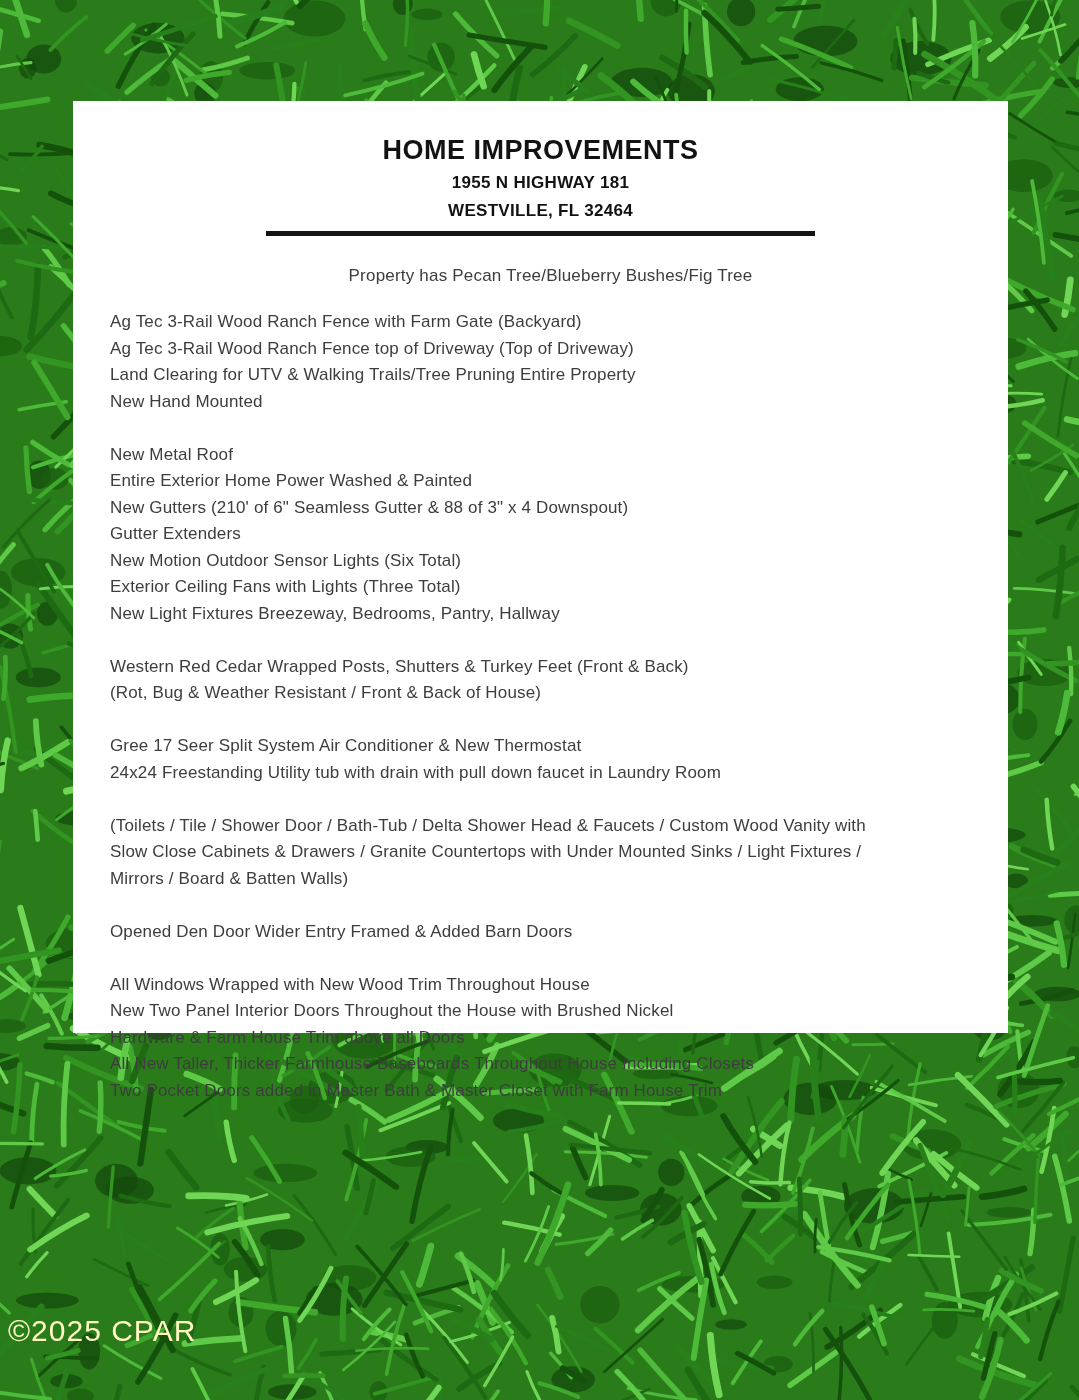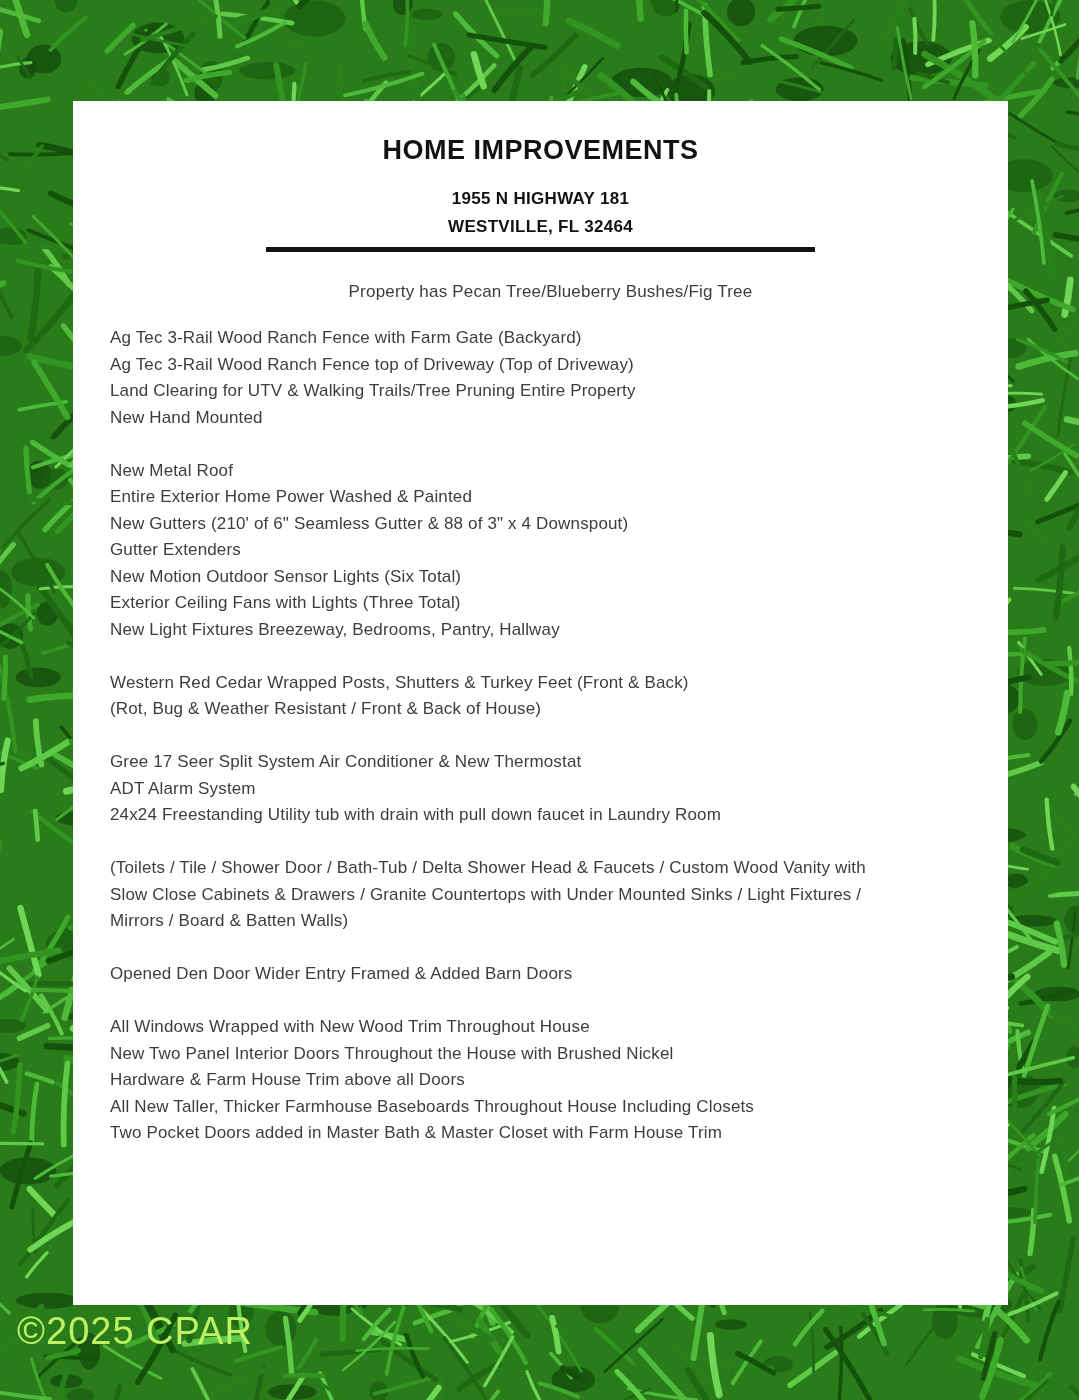--- a/index.html
+++ b/index.html
@@ -20,42 +20,42 @@
     top: 0;
     width: 1079px;
     height: 1400px;
     display: block;
   }
   .sheet {
     position: absolute;
     left: 73px;
     top: 101px;
     width: 935px;
-    height: 1204px;
+    height: 932px;
     background: #ffffff;
     text-align: center;
     box-sizing: border-box;
   }
   .title {
     margin-top: 33px;
     font-size: 27px;
     line-height: 32px;
     font-weight: bold;
     color: #121212;
     letter-spacing: 0.5px;
   }
   .addr {
     font-size: 17px;
     line-height: 28px;
     font-weight: bold;
     color: #121212;
     letter-spacing: 0.3px;
   }
   .addr-first {
-    margin-top: 19px;
+    margin-top: 3px;
   }
   .divider {
     width: 549px;
     height: 5px;
     background: #141414;
     margin: 6px auto 0 auto;
   }
   .subtitle {
     margin-top: 26px;
     font-size: 17px;
@@ -78,25 +78,25 @@
   }
   .tline {
     font-size: 17px;
     line-height: 26.5px;
     color: #3d3d3d;
     letter-spacing: 0.15px;
     white-space: nowrap;
   }
   .watermark {
     position: absolute;
-    left: 17px;
+    left: 8px;
     top: 1310px;
-    font-size: 38px;
+    font-size: 30px;
     line-height: 42px;
-    color: #bef264;
+    color: #fef9c3;
     letter-spacing: 1px;
   }
 </style>
 </head>
 <body>
 
 <svg id="grass" viewBox="0 0 1079 1400" xmlns="http://www.w3.org/2000/svg">
     <rect width="1079" height="1400" fill="#2a7c1b"></rect>
     <ellipse cx="644.2" cy="419.0" rx="22.1" ry="18.8" fill="#1b5c10" opacity="0.7"></ellipse>
     <ellipse cx="725.3" cy="740.9" rx="30.6" ry="17.8" fill="#13470c" opacity="0.7"></ellipse>
@@ -1841,21 +1841,20 @@
         <div class="tline">New Motion Outdoor Sensor Lights (Six Total)</div>
         <div class="tline">Exterior Ceiling Fans with Lights (Three Total)</div>
         <div class="tline">New Light Fixtures Breezeway, Bedrooms, Pantry, Hallway</div>
       </div>
       <div class="section">
         <div class="tline">Western Red Cedar Wrapped Posts, Shutters &amp; Turkey Feet (Front &amp; Back)</div>
         <div class="tline">(Rot, Bug &amp; Weather Resistant / Front &amp; Back of House)</div>
       </div>
       <div class="section">
         <div class="tline">Gree 17 Seer Split System Air Conditioner &amp; New Thermostat</div>
-        <div class="tline">ADT Alarm System</div>
         <div class="tline">24x24 Freestanding Utility tub with drain with pull down faucet in Laundry Room</div>
       </div>
       <div class="section">
         <div class="tline">(Toilets / Tile / Shower Door / Bath-Tub / Delta Shower Head &amp; Faucets / Custom Wood Vanity with</div>
         <div class="tline">Slow Close Cabinets &amp; Drawers / Granite Countertops with Under Mounted Sinks / Light Fixtures /</div>
         <div class="tline">Mirrors / Board &amp; Batten Walls)</div>
       </div>
       <div class="section">
         <div class="tline">Opened Den Door Wider Entry Framed &amp; Added Barn Doors</div>
       </div>

